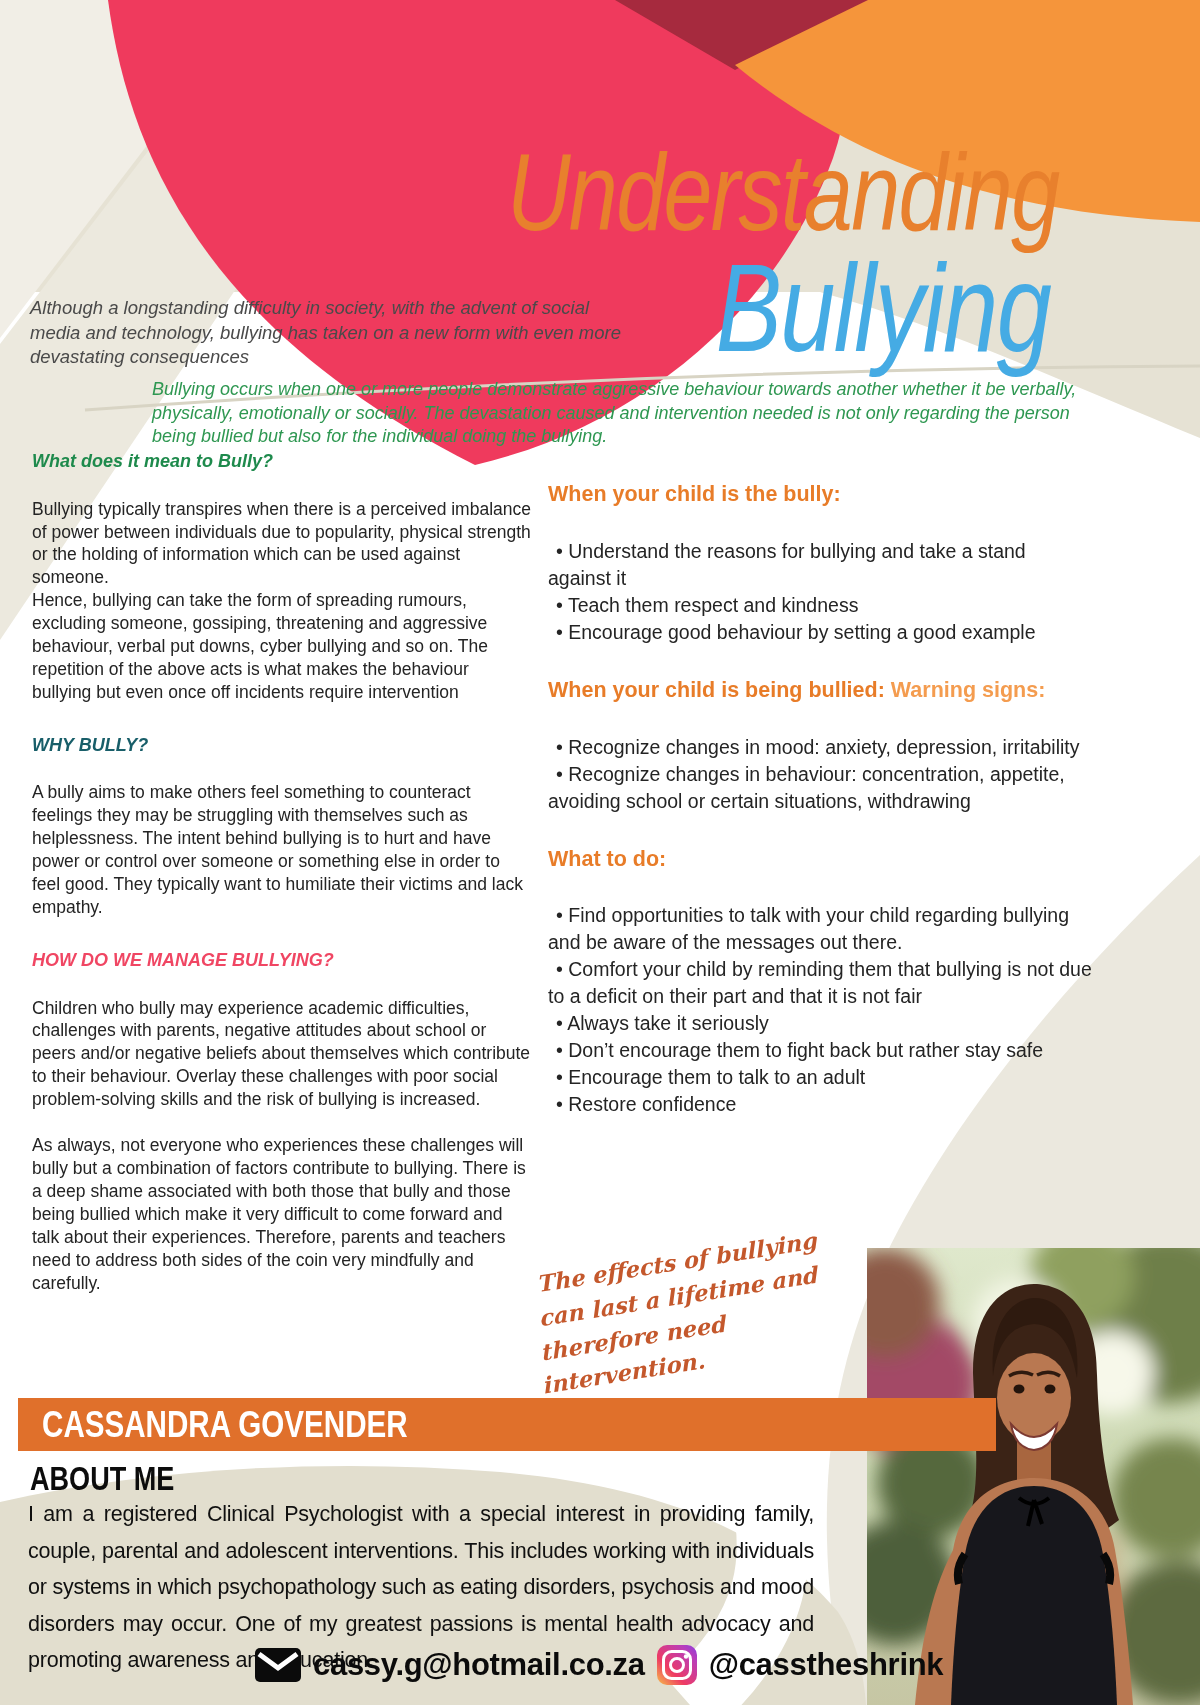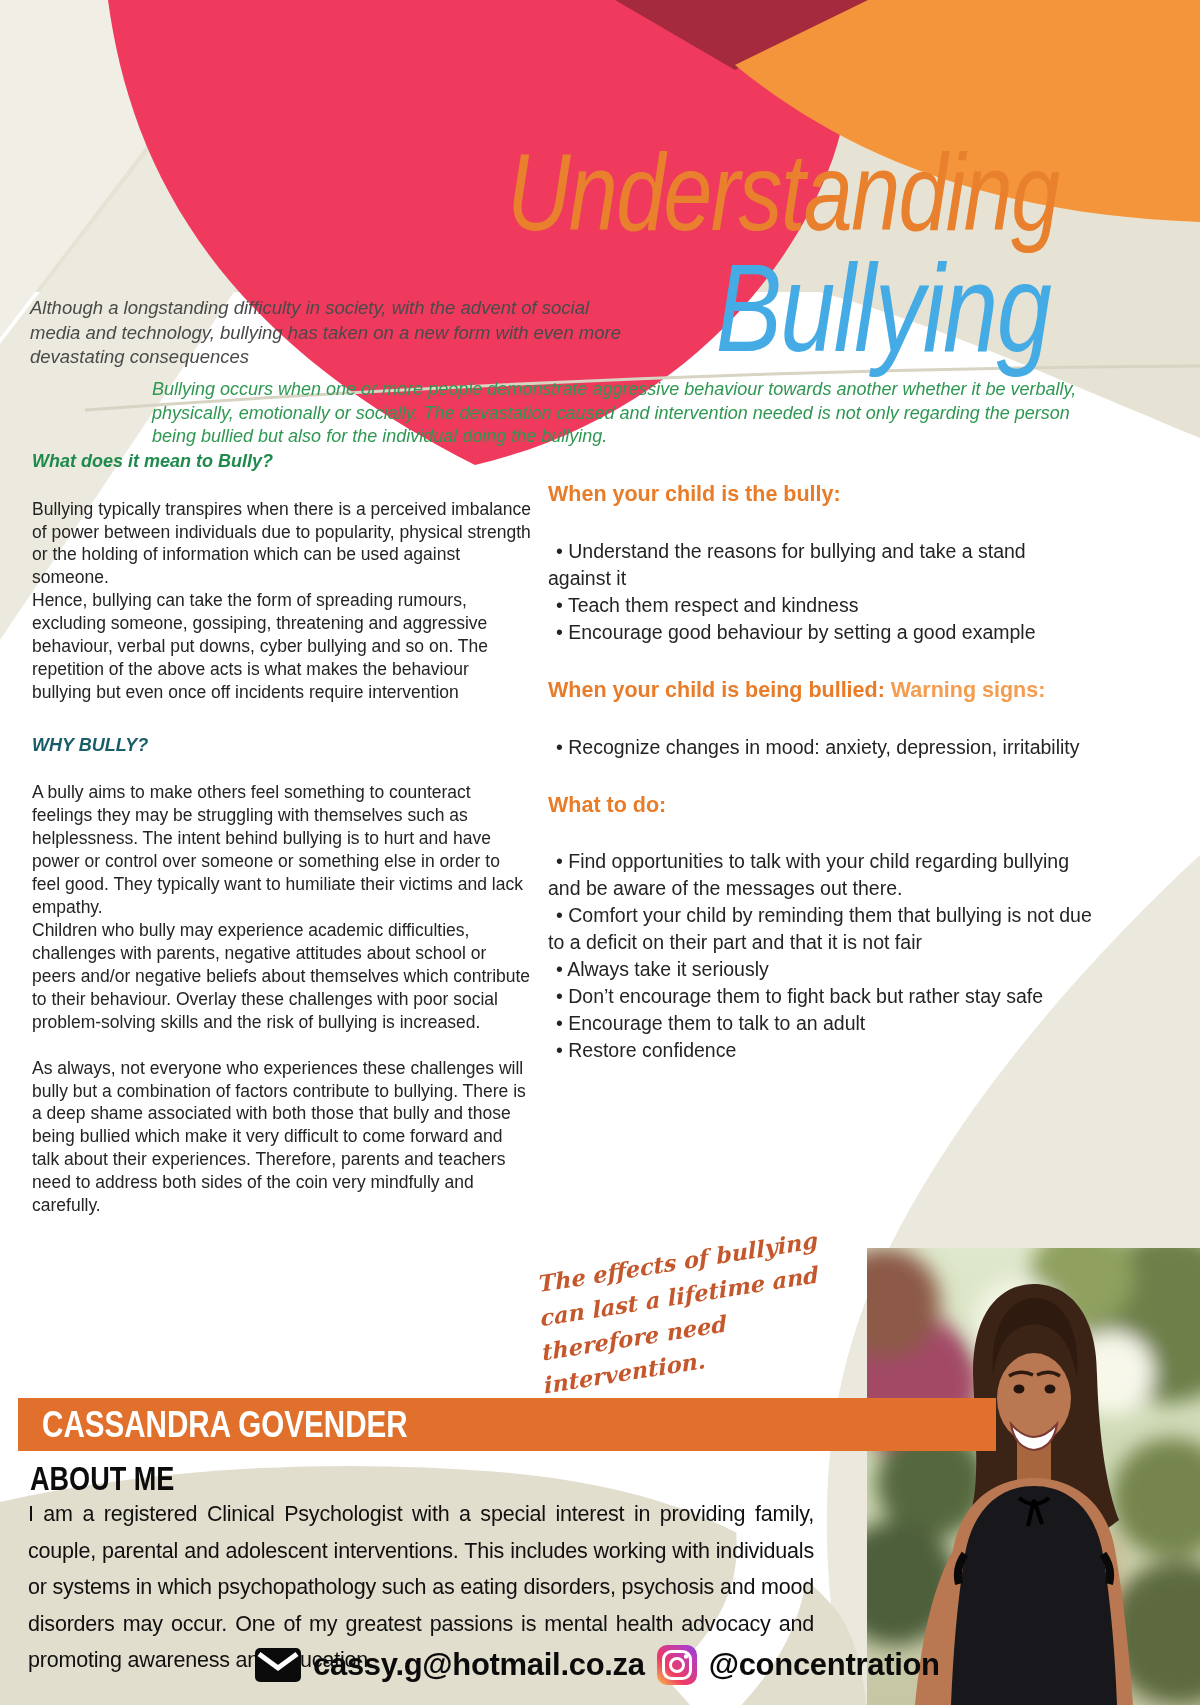--- a/index.html
+++ b/index.html
@@ -98,37 +98,39 @@
   <p class="lede">Bullying occurs when one or more people demonstrate aggressive behaviour towards another whether it be verbally, physically, emotionally or socially. The devastation caused and intervention needed is not only regarding the person being bullied but also for the individual doing the bullying.</p>
 
   <div class="col-left">
     <h3 class="h-left h-green first">What does it mean to Bully?</h3>
     <p>Bullying typically transpires when there is a perceived imbalance of power between individuals due to popularity, physical strength or the holding of information which can be used against someone.</p>
     <p>Hence, bullying can take the form of spreading rumours, excluding someone, gossiping, threatening and aggressive behaviour, verbal put downs, cyber bullying and so on. The repetition of the above acts is what makes the behaviour bullying but even once off incidents require intervention</p>
 
     <h3 class="h-left h-teal">WHY BULLY?</h3>
     <p>A bully aims to make others feel something to counteract feelings they may be struggling with themselves such as helplessness. The intent behind bullying is to hurt and have power or control over someone or something else in order to feel good. They typically want to humiliate their victims and lack empathy.</p>
 
+    <h3 class="h-left h-pink">HOW DO WE MANAGE BULLYING?</h3>
     <p>Children who bully may experience academic difficulties, challenges with parents, negative attitudes about school or peers and/or negative beliefs about themselves which contribute to their behaviour. Overlay these challenges with poor social problem-solving skills and the risk of bullying is increased.</p>
     <p class="para-gap">As always, not everyone who experiences these challenges will bully but a combination of factors contribute to bullying. There is a deep shame associated with both those that bully and those being bullied which make it very difficult to come forward and talk about their experiences. Therefore, parents and teachers need to address both sides of the coin very mindfully and carefully.</p>
   </div>
 
   <div class="col-right">
     <h3 class="h-right first">When your child is the bully:</h3>
     <div class="bullets">
       <p>Understand the reasons for bullying and take a stand against it</p>
       <p>Teach them respect and kindness</p>
       <p>Encourage good behaviour by setting a good example</p>
     </div>
 
     <h3 class="h-right">
       <span>When your child is being bullied:</span><span class="light">Warning signs:</span>
     </h3>
     <div class="bullets">
       <p>Recognize changes in mood: anxiety, depression, irritability</p>
+      <p>Recognize changes in behaviour: concentration, appetite, avoiding school or certain situations, withdrawing</p>
     </div>
 
     <h3 class="h-right">What to do:</h3>
     <div class="bullets">
       <p>Find opportunities to talk with your child regarding bullying and be aware of the messages out there.</p>
       <p>Comfort your child by reminding them that bullying is not due to a deficit on their part and that it is not fair</p>
       <p>Always take it seriously</p>
       <p>Don’t encourage them to fight back but rather stay safe</p>
       <p>Encourage them to talk to an adult</p>
       <p>Restore confidence</p>
@@ -206,16 +208,16 @@
             <stop offset=".35" stop-color="#ee3b63"></stop>
           <stop offset=".8" stop-color="#b93dbb"></stop>
             <stop offset="1" stop-color="#8a3ee0"></stop>
         </linearGradient>
       </defs>
       <rect width="40" height="40" rx="10" fill="url(#ig)"></rect>
       <rect x="6.5" y="6.5" width="27" height="27" rx="8" fill="none" stroke="#ffffff" stroke-width="3"></rect>
       <circle cx="20" cy="20" r="6.5" fill="none" stroke="#ffffff" stroke-width="3"></circle>
       <circle cx="29" cy="11.5" r="2.2" fill="#ffffff"></circle>
     </svg>
-    <span>@concentration</span>
+    <span>@casstheshrink</span>
   </div>
 
 </div>
 
 </body></html>

